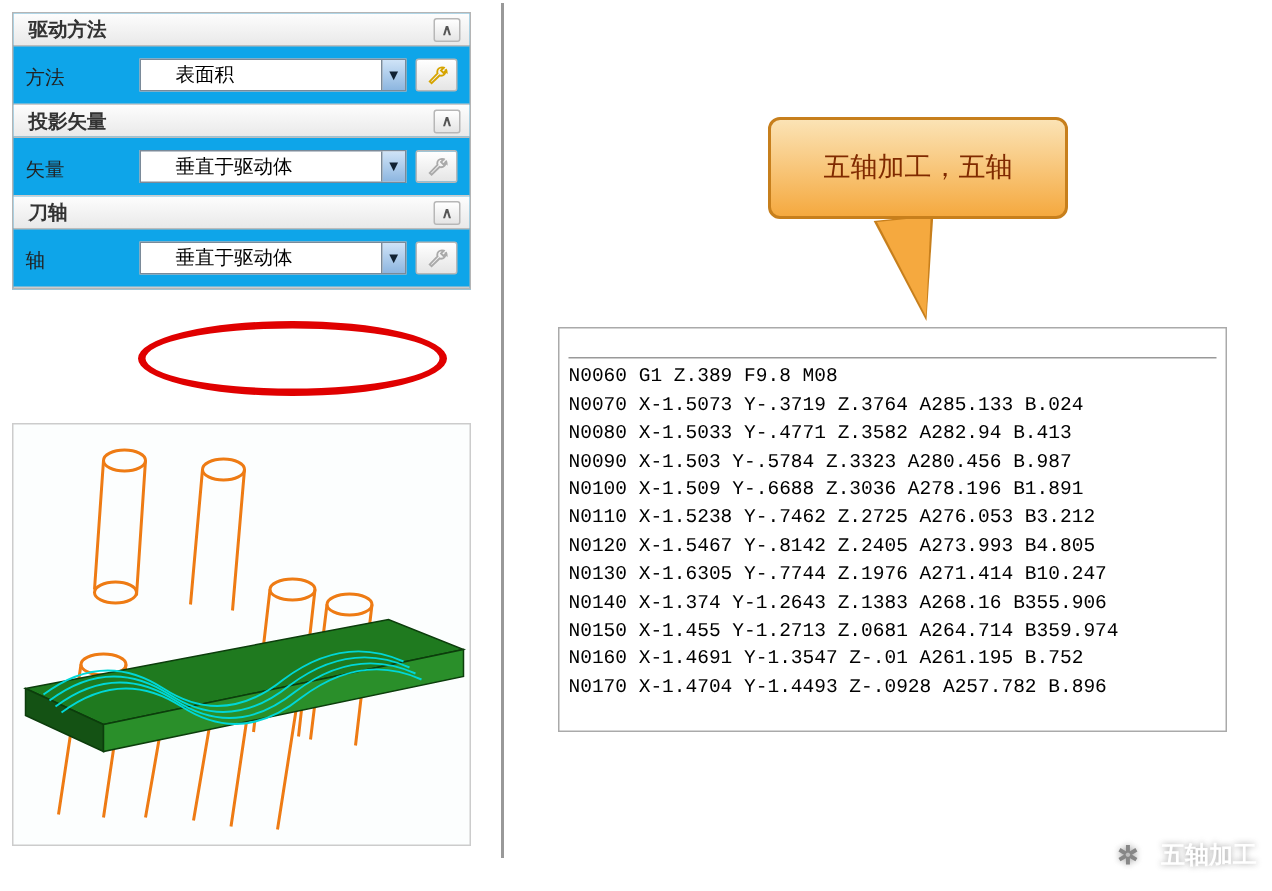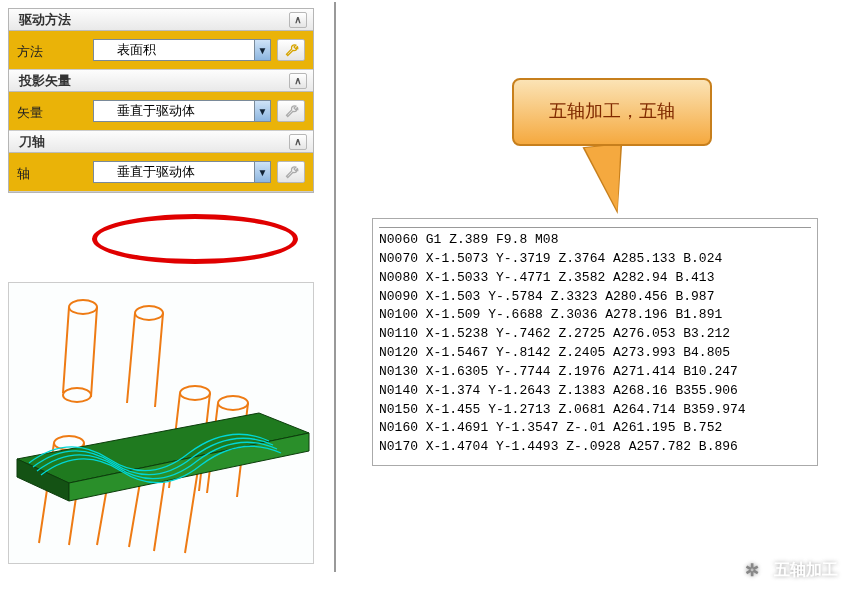--- a/index.html
+++ b/index.html
@@ -3,21 +3,21 @@
   <meta charset="utf-8">
   <style>
     * { box-sizing: border-box; margin: 0; padding: 0; }
     body {
       width: 848px; height: 594px;
       font-family: "Microsoft YaHei", "SimSun", Arial, sans-serif;
       background: #fff; position: relative; overflow: hidden;
     }
     .left-col { position: absolute; left: 8px; top: 8px; width: 306px; }
     .panel {
-      border: 1px solid #b5b5b5; background: #eab308;
+      border: 1px solid #b5b5b5; background: #0ea5e9;
       margin-bottom: 12px;
     }
     .section { border-bottom: 1px solid #ccc; }
     .section-header {
       display: flex; align-items: center; justify-content: space-between;
       padding: 2px 6px 2px 10px;
       background: linear-gradient(#fdfdfd, #e9e9e9);
       border-bottom: 1px solid #bcbcbc;
       font-size: 13px; font-weight: bold; color: #333;
       height: 22px;
@@ -85,21 +85,21 @@
     .callout-tail-border {
       position: absolute; left: 586px; top: 145px;
       width: 0; height: 0;
       border-left: 28px solid transparent;
       border-right: 12px solid transparent;
       border-top: 70px solid #c77f1c;
       transform: rotate(-6deg);
     }
     .code-box {
       position: absolute; left: 372px; top: 218px;
-      width: 446px; padding: 8px 6px;
+      width: 446px; padding: 19px 6px;
       border: 1px solid #aaa;
       font-family: "Courier New", monospace; font-size: 13px;
       line-height: 1.45; color: #000; background: #fff;
       white-space: pre;
     }
     .code-box hr { border: 0; border-top: 1px solid #999; margin: 0 0 3px 0;}
     .watermark {
       position: absolute; right: 10px; bottom: 10px;
       display: flex; align-items: center; gap: 8px;
       color: #fff; opacity: 0.78; font-size: 16px; font-weight: bold;

